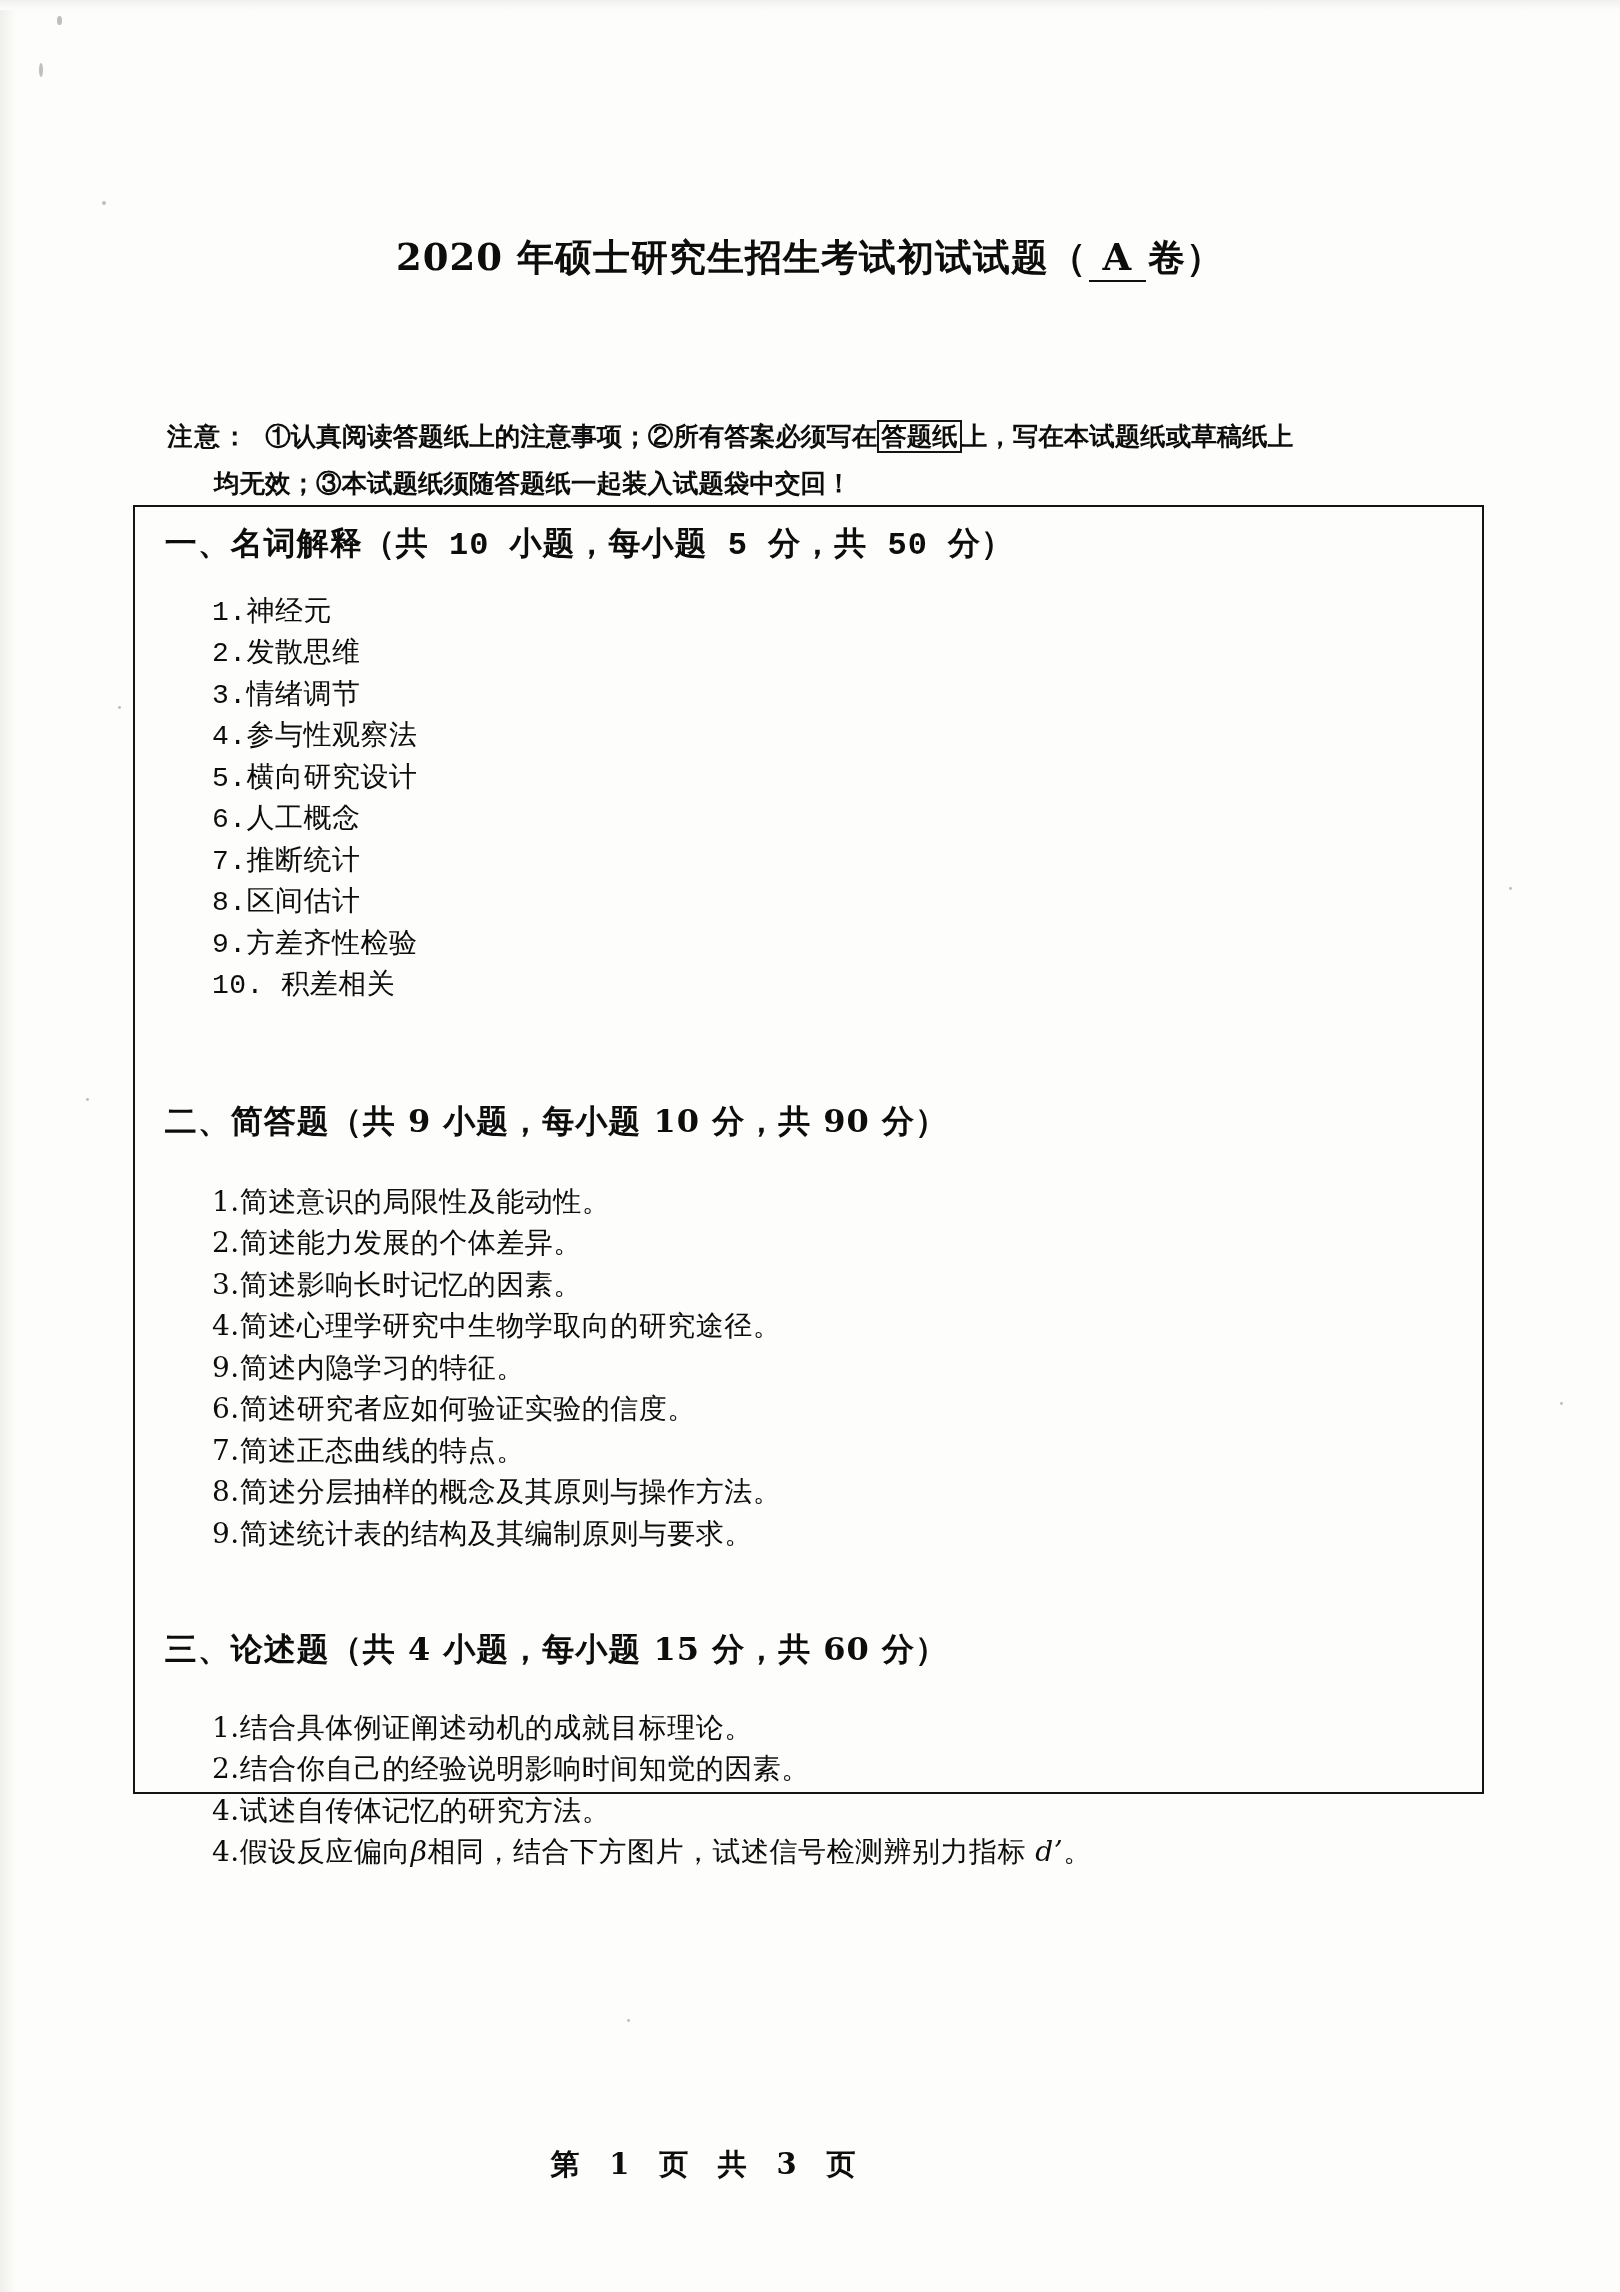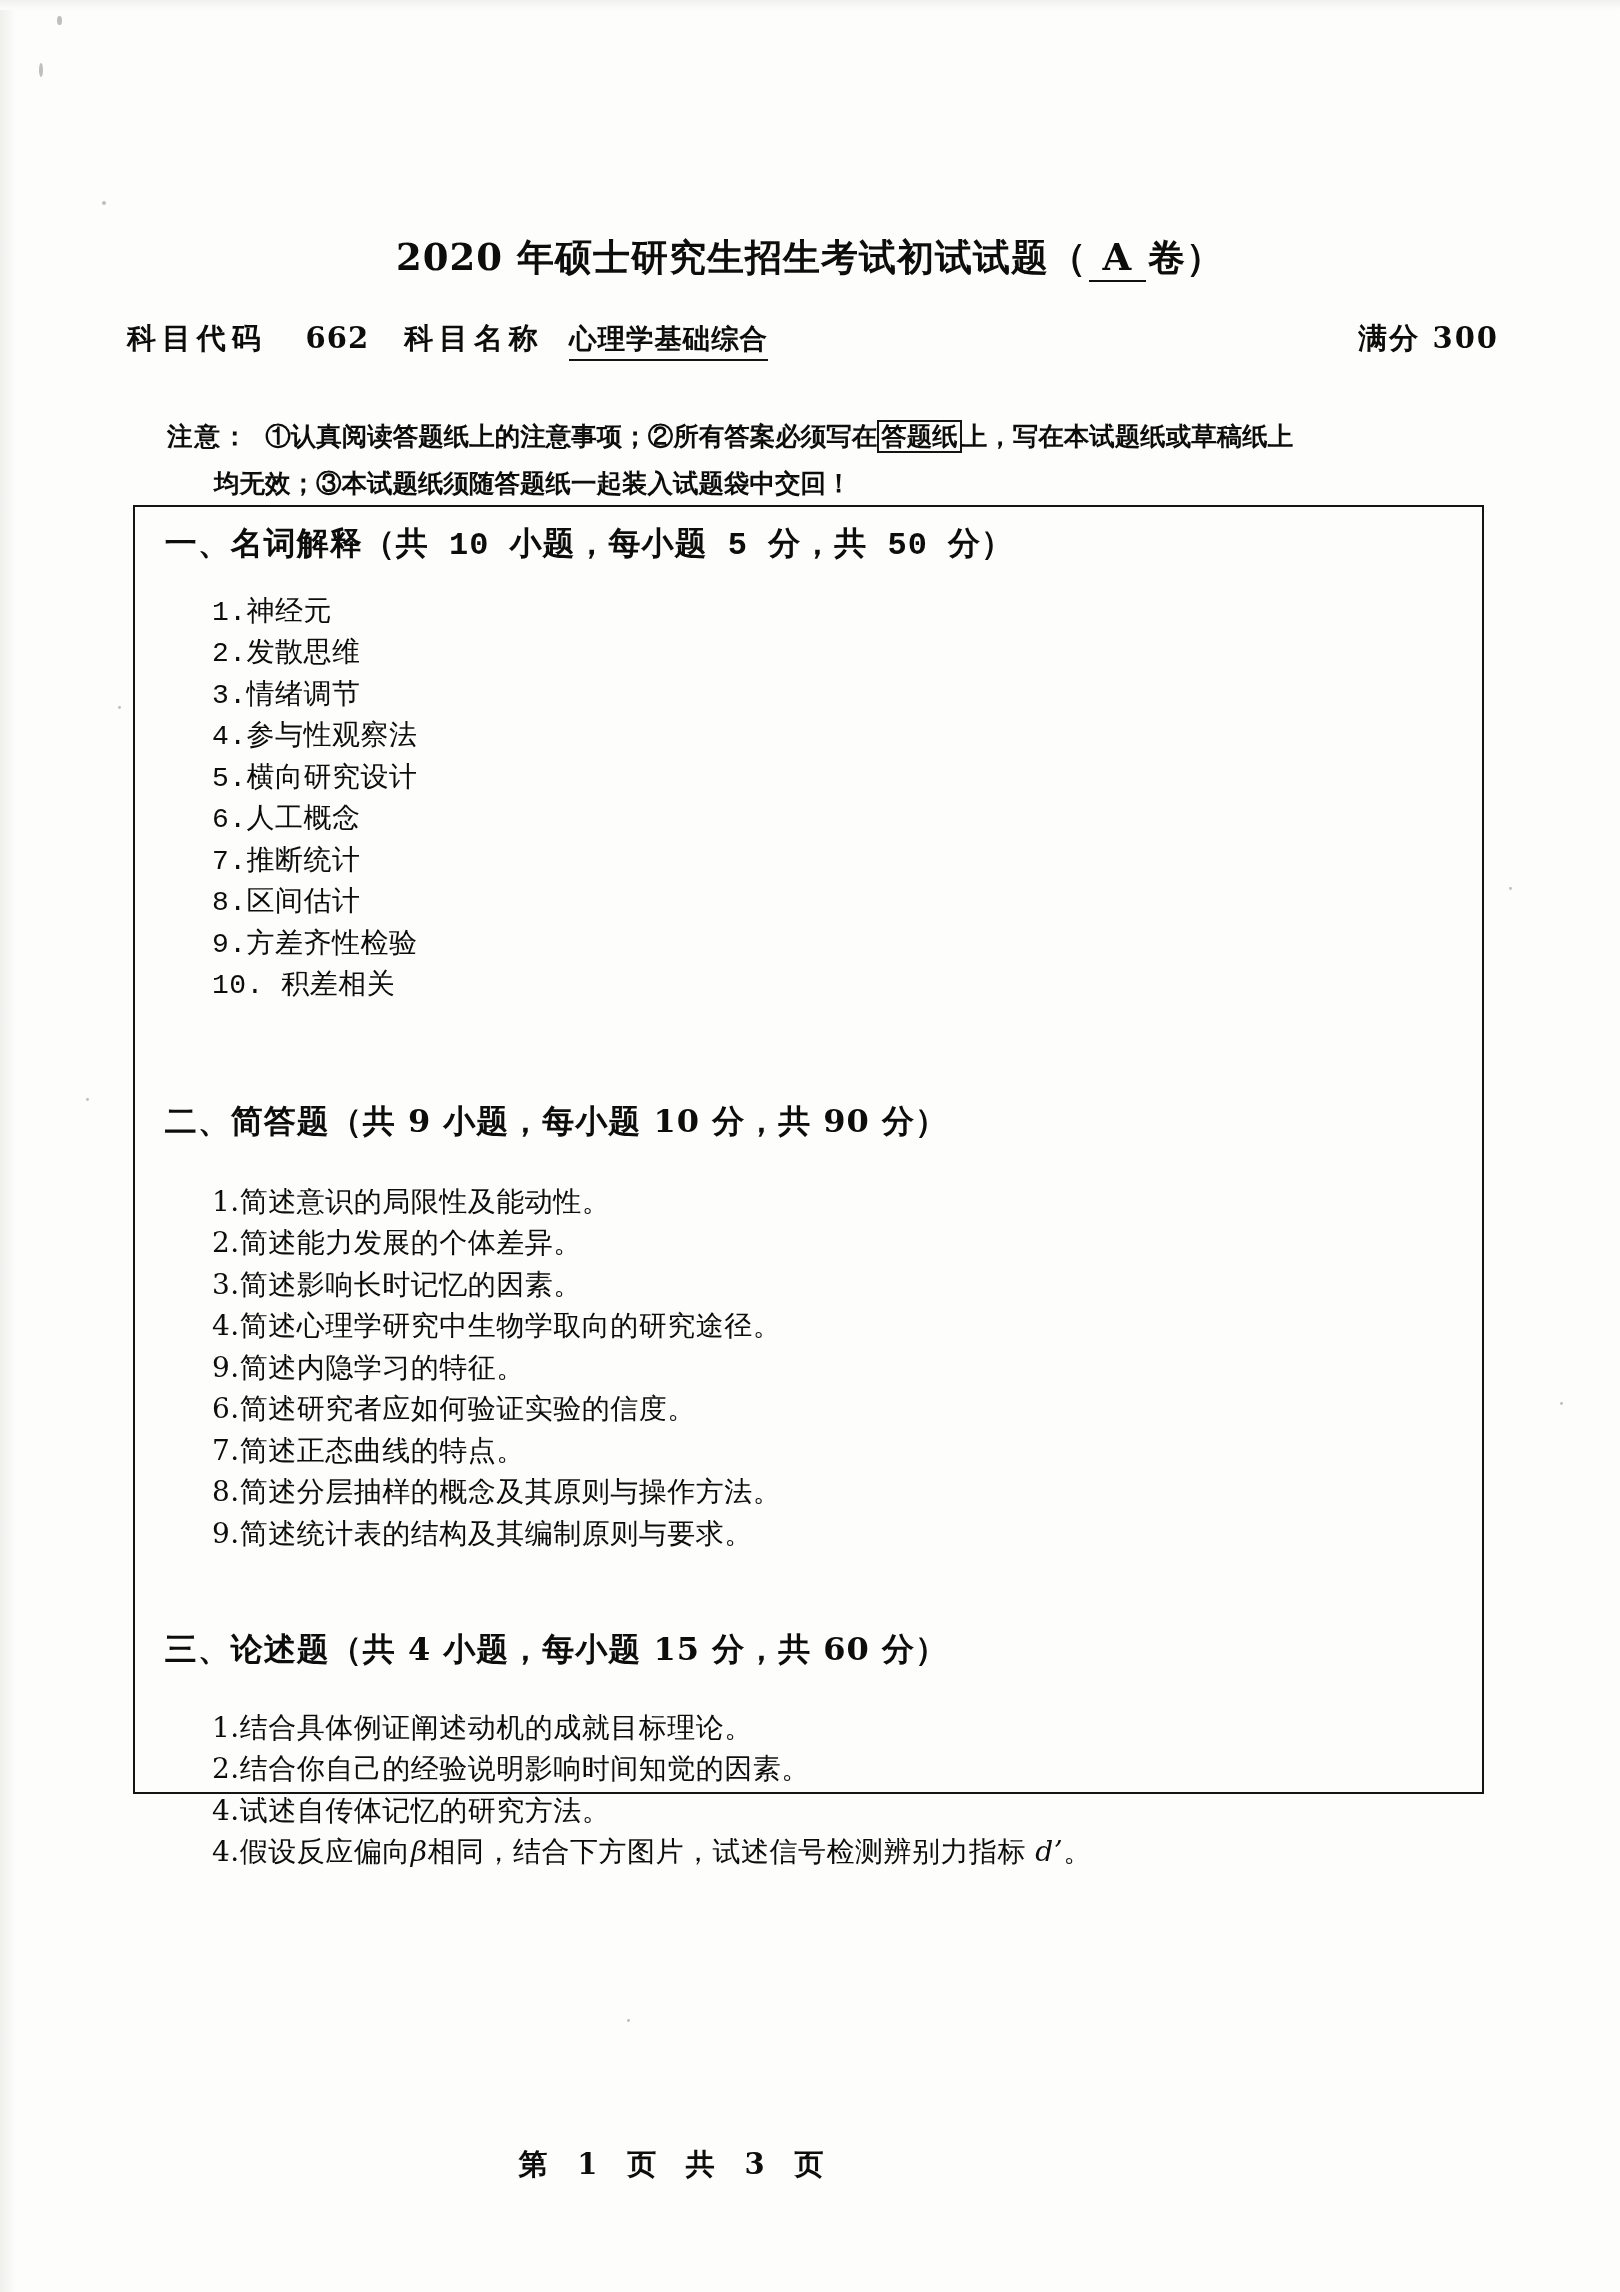--- a/index.html
+++ b/index.html
@@ -174,20 +174,21 @@
 
   .footer {
     position: absolute;
     left: 0; top: 2145px;
     width: 1342px;
     text-align: center;
     font-size: 29px;
     font-weight: bold;
     letter-spacing: 9.8px;
     text-indent: 9.8px;
+    padding-left: 32px;
   }
 </style>
 </head>
 <body>
 
 <div class="page">
 
   <div class="scan-edge-left"></div>
   <div class="scan-edge-top"></div>
 
@@ -200,27 +201,20 @@
   <div class="speck" style="left:1560px;top:1402px;width:2.9px;height:2.9px;"></div>
   <div class="speck" style="left:627px;top:2019px;width:2.9px;height:2.9px;"></div>
 
   <div class="content">
 
 
     <div class="exam-title">
       <span>2020 年硕士研究生招生考试初试试题（</span><span class="blank">A</span><span>卷）</span>
     </div>
 
-    <div class="subject-row">
-      <span class="lbl">科目代码</span>
-      <span class="code">662</span>
-      <span class="nm-lbl">科目名称</span>
-      <span class="nm-val">心理学基础综合</span>
-      <span class="full">满分 300</span>
-    </div>
 
     <div class="notice">
       <span class="lead">注意：</span><span>①认真阅读答题纸上的注意事项；②所有答案必须写在</span><span class="boxed">答题纸</span><span>上，写在本试题纸或草稿纸上</span>
       <span class="l2">均无效；③本试题纸须随答题纸一起装入试题袋中交回！</span>
     </div>
 
     <div class="exam-box"></div>
 
     <div class="exam-inner">
 

